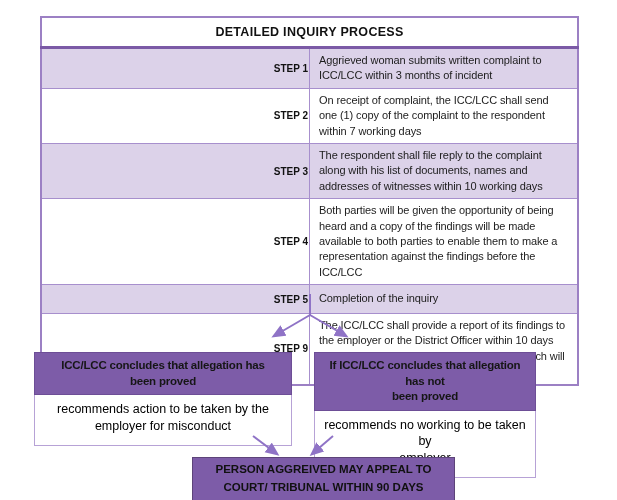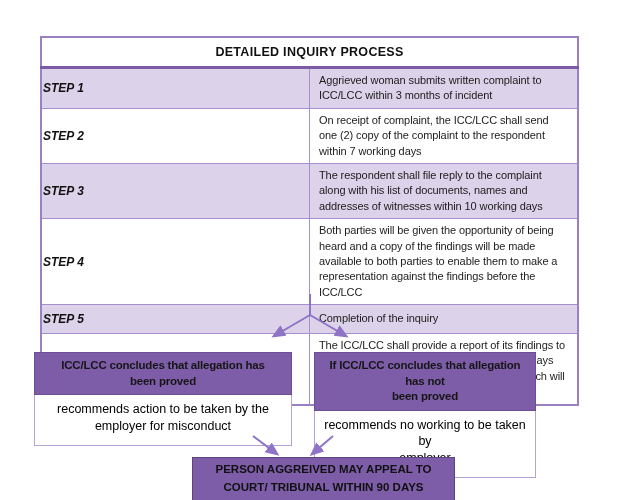--- a/index.html
+++ b/index.html
@@ -17,43 +17,41 @@
   table.process-table {
     position: absolute;
     left: 40px;
     top: 16px;
     width: 539px;
     border-collapse: collapse;
     table-layout: fixed;
   }
   table.process-table, table.process-table td {
     border: 1px solid #a78fcd;
-    margin-top: 20px;
   }
   table.process-table { border: 2px solid #9c80c4; }
   td.table-title {
     text-align: center;
     font-weight: bold;
     font-size: 12.5px;
     letter-spacing: 0.3px;
     height: 26px;
     border-bottom: 3px solid #7b5aa6 !important;
     background: #ffffff;
     color: #111111;
   }
   tr.step-row td { vertical-align: middle; }
   tr.step-row.alt td { background: #dcd2e9; }
   td.step-label {
     width: 66px;
-    text-align: left;
+    text-align: right;
     font-weight: bold;
-    font-size: 12px;
+    font-size: 10px;
     white-space: nowrap;
     color: #111111;
-    font-style: italic;
   }
   td.step-text {
     font-size: 11px;
     line-height: 1.4;
     padding: 4px 10px 4px 9px;
     letter-spacing: -0.1px;
   }
   tr.r1 td { height: 30px; }
   tr.r2 td { height: 42px; }
   tr.r3 td { height: 36px; }
@@ -126,21 +124,21 @@
     <tbody>
       <tr>
         <td class="table-title" colspan="2">DETAILED INQUIRY PROCESS</td>
       </tr>
       <tr class="step-row alt r1">
         <td class="step-label">STEP 1</td>
         <td class="step-text">Aggrieved woman submits written complaint to ICC/LCC within 3 months of incident</td>
       </tr>
       <tr class="step-row r2">
         <td class="step-label">STEP 2</td>
-        <td class="step-text">On receipt of complaint, the ICC/LCC shall send one (2) copy of the complaint to the respondent within 7 working days</td>
+        <td class="step-text">On receipt of complaint, the ICC/LCC shall send one (1) copy of the complaint to the respondent within 7 working days</td>
       </tr>
       <tr class="step-row alt r3">
         <td class="step-label">STEP 3</td>
         <td class="step-text">The respondent shall file reply to the complaint along with his list of documents, names and addresses of witnesses within 10 working days</td>
       </tr>
       <tr class="step-row r4">
         <td class="step-label">STEP 4</td>
         <td class="step-text">Both parties will be given the opportunity of being heard and a copy of the findings will be made available to both parties to enable them to make a representation against the findings before the ICC/LCC</td>
       </tr>
       <tr class="step-row alt r5">

